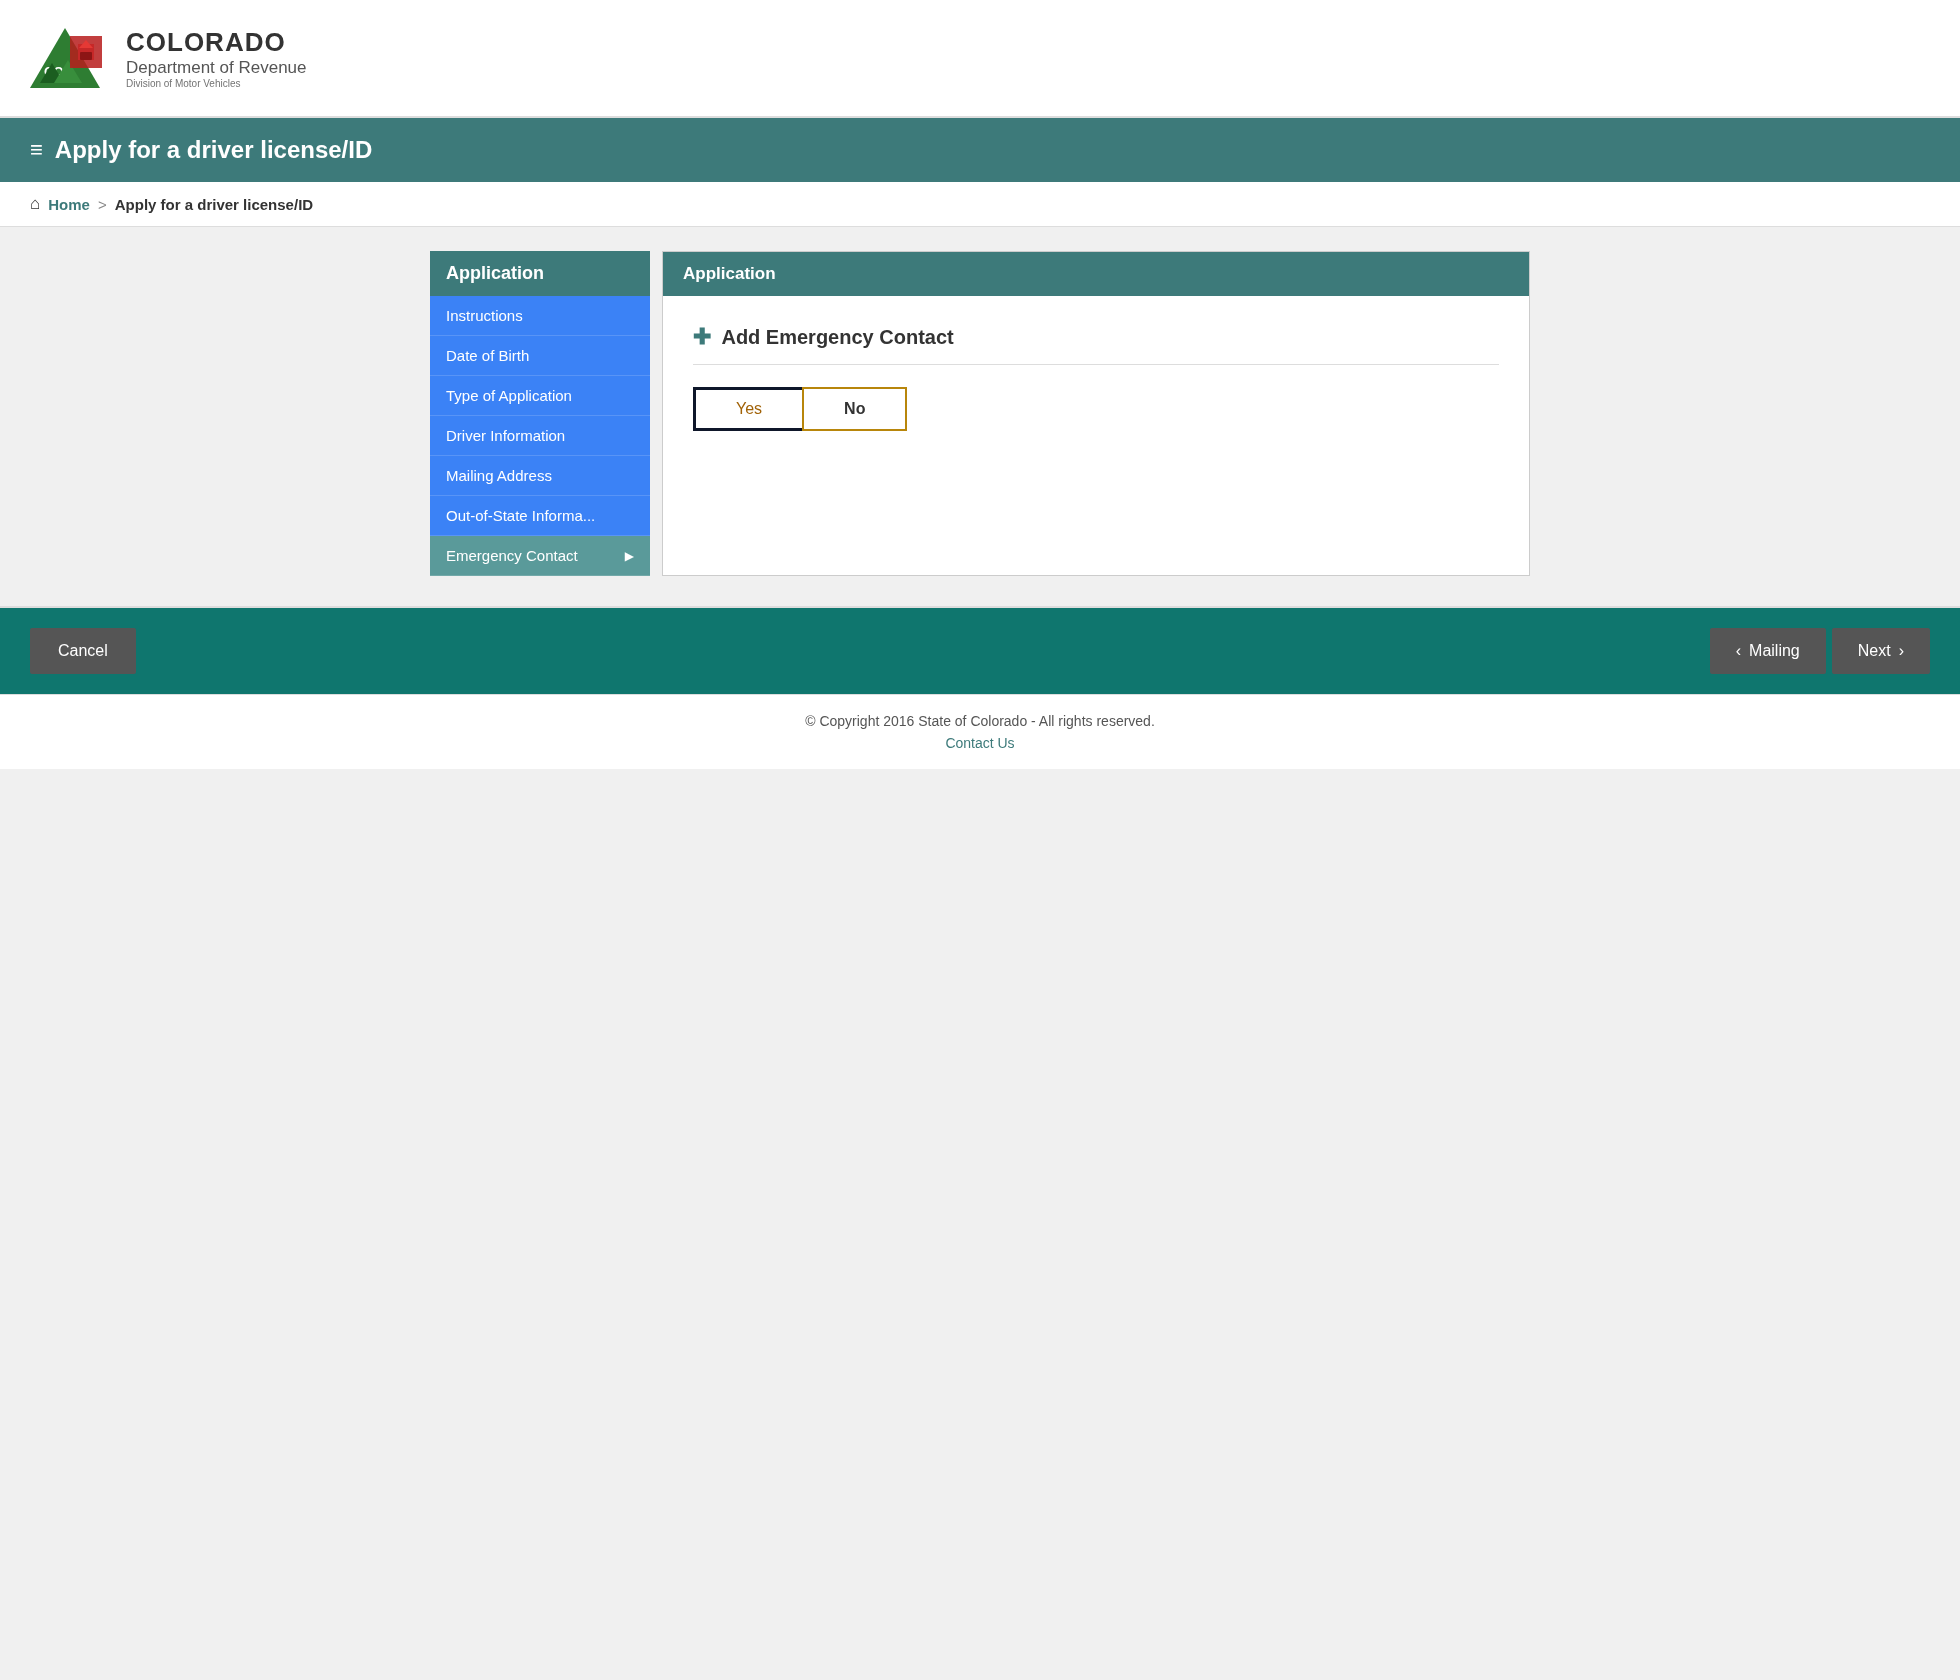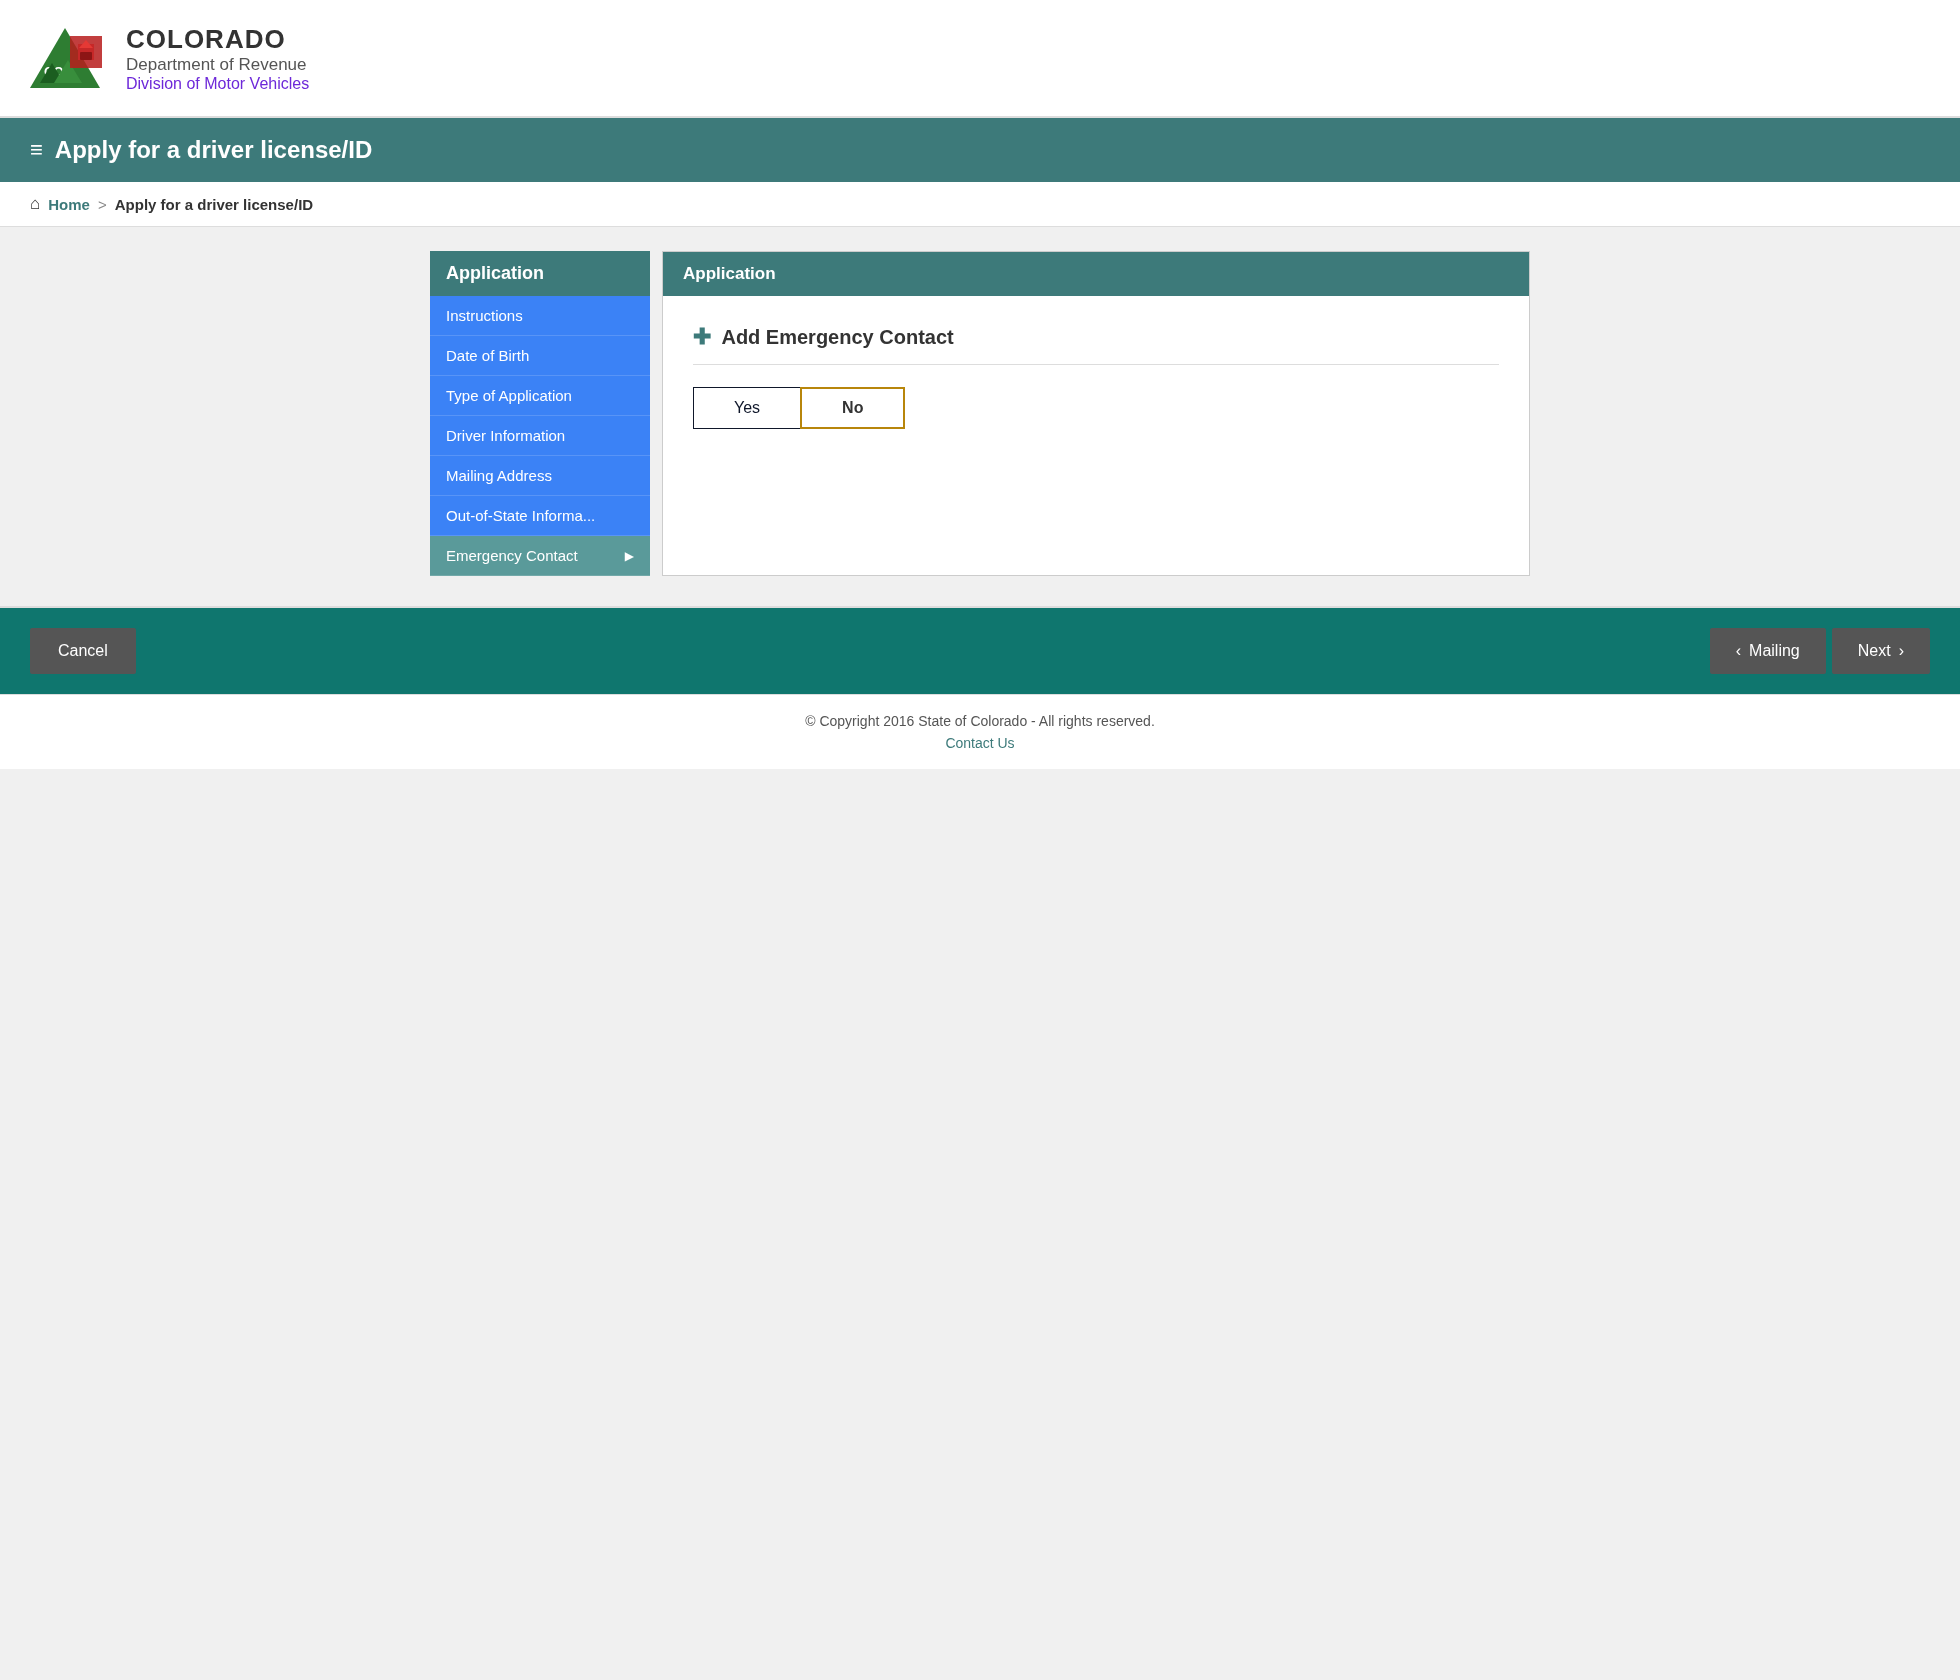--- a/index.html
+++ b/index.html
@@ -27,22 +27,22 @@
       font-size: 26px;
       font-weight: bold;
       color: #333;
       letter-spacing: 1px;
     }
     .logo-text p {
       font-size: 17px;
       color: #555;
     }
     .logo-text .sub {
-      font-size: 16px;
-      color: #6d28d9;
+      font-size: 10px;
+      color: #737373;
     }
 
     
     .title-bar {
       background: #3d7a7a;
       color: #fff;
       padding: 18px 30px;
       display: flex;
       align-items: center;
       gap: 12px;
@@ -165,24 +165,24 @@
       margin-bottom: 16px;
     }
 
     .toggle-buttons {
       display: flex;
       gap: 0;
     }
     .toggle-btn {
       padding: 10px 40px;
       font-size: 16px;
-      border: 1px solid #0f172a;
-      background: #fff;
-      cursor: pointer;
-      color: #0f172a;
+      border: 3px solid #0f172a;
+      background: #fff;
+      cursor: pointer;
+      color: #a16207;
     }
     .toggle-btn:first-child {
       border-right: none;
     }
     .toggle-btn.selected {
       font-weight: bold;
       border: 2px solid #b8860b;
       background: #fff;
       color: #333;
     }

